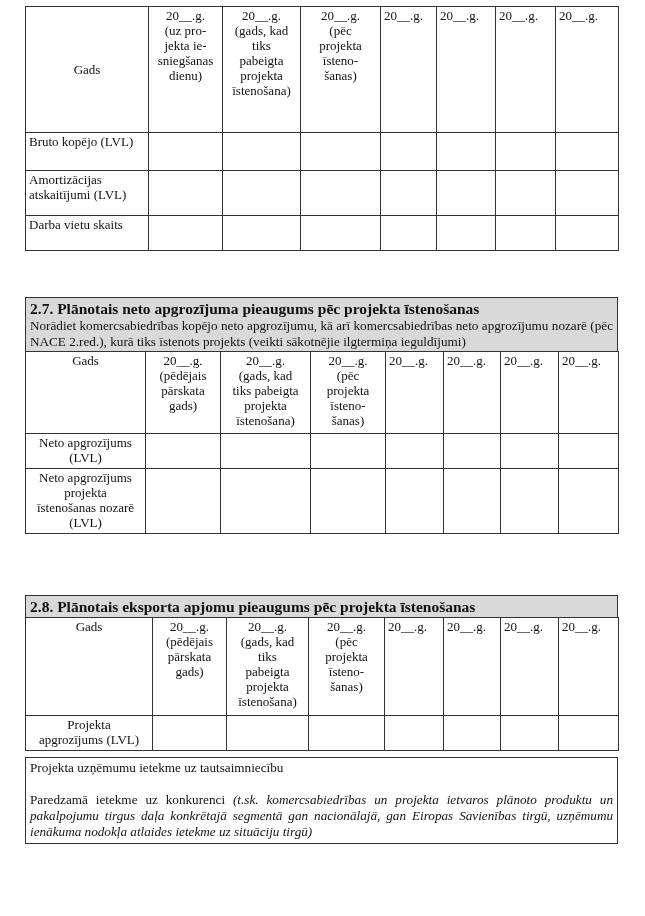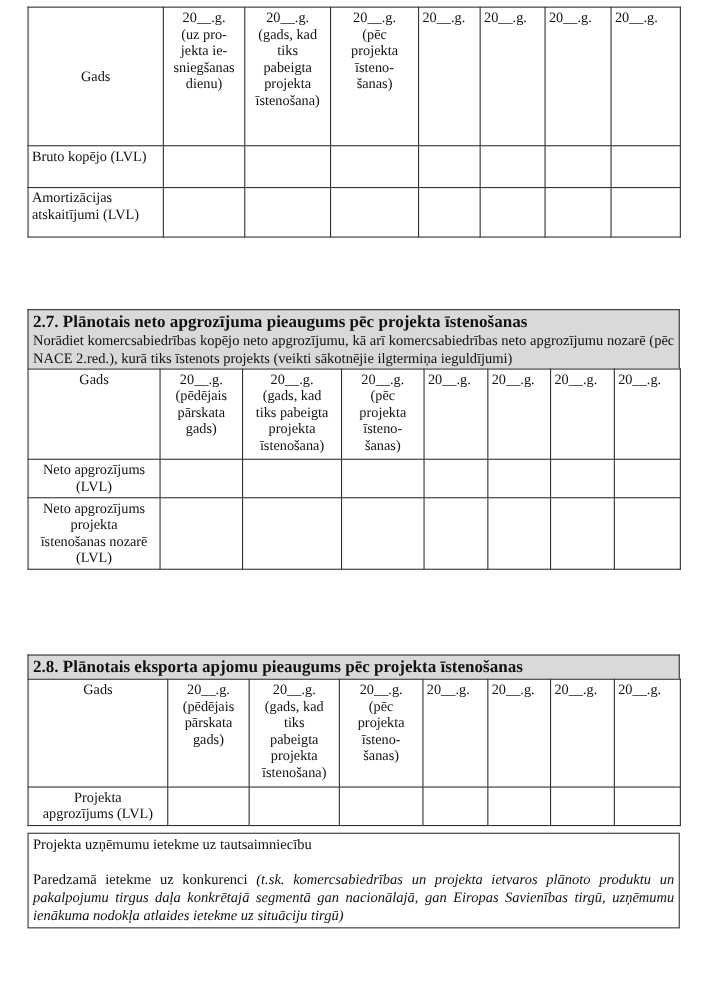--- a/index.html
+++ b/index.html
@@ -68,25 +68,35 @@
       <td style="white-space:pre-line">Amortizācijas
 atskaitījumi (LVL)</td>
       <td></td>
           <td></td>
           <td></td>
           <td></td>
           <td></td>
           <td></td>
           <td></td>
     </tr>
+    <tr style="height:35px">
+      <td style="white-space:pre-line">Darba vietu skaits</td>
+      <td></td>
+          <td></td>
+          <td></td>
+          <td></td>
+          <td></td>
+          <td></td>
+          <td></td>
+    </tr>
   </tbody>
     </table>
 </div>
 
-<div class="box" style="top:281px;">
+<div class="box" style="top:297px;">
   <div class="sec-head">
     <div class="sec-title">2.7. Plānotais neto apgrozījuma pieaugums pēc projekta īstenošanas</div>
     <div class="sec-note">Norādiet komercsabiedrības kopējo neto apgrozījumu, kā arī komercsabiedrības neto apgrozījumu nozarē (pēc NACE 2.red.), kurā tiks īstenots projekts (veikti sākotnējie ilgtermiņa ieguldījumi)</div>
   </div>
   <table>
     <colgroup>
         <col style="width:120px">
         <col style="width:75px">
         <col style="width:90px">
         <col style="width:75px">

